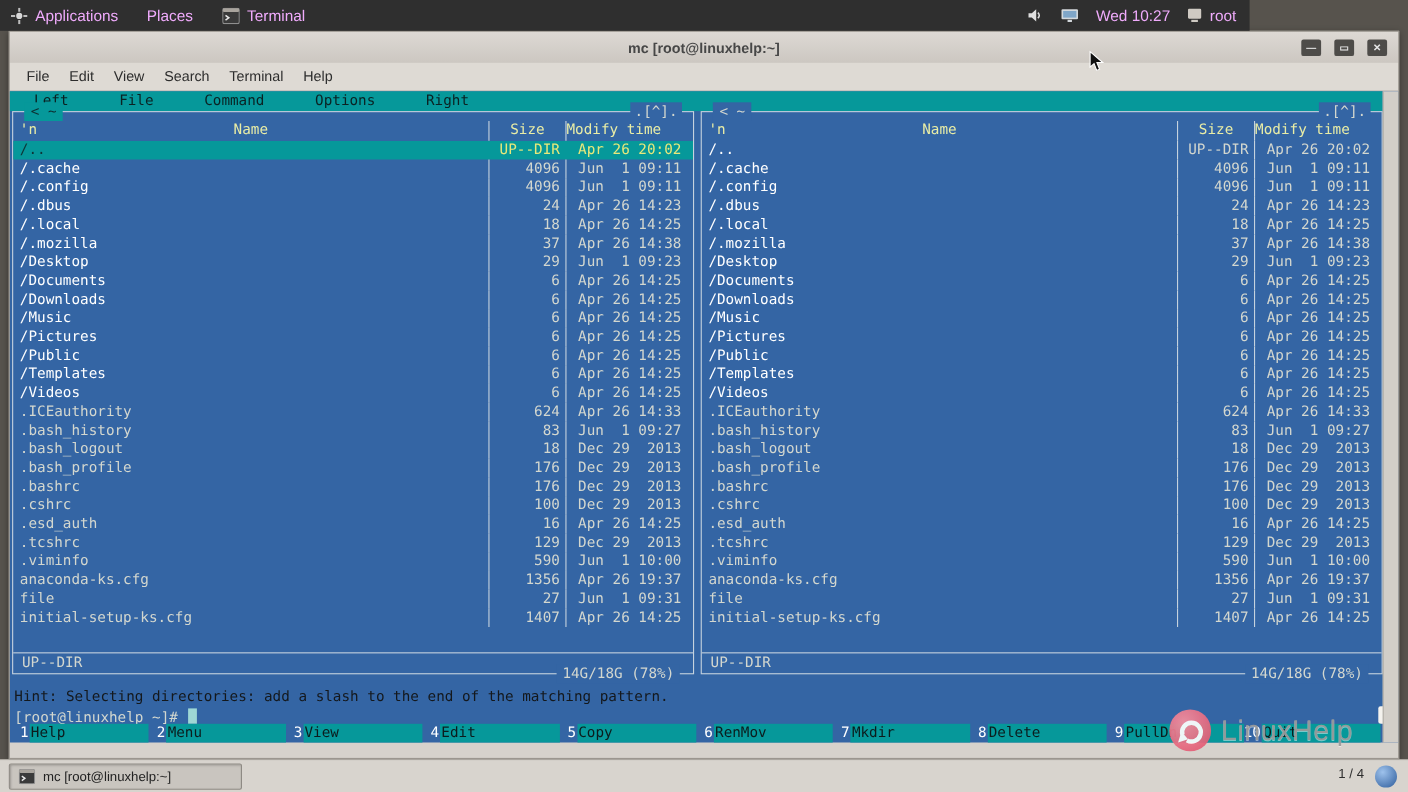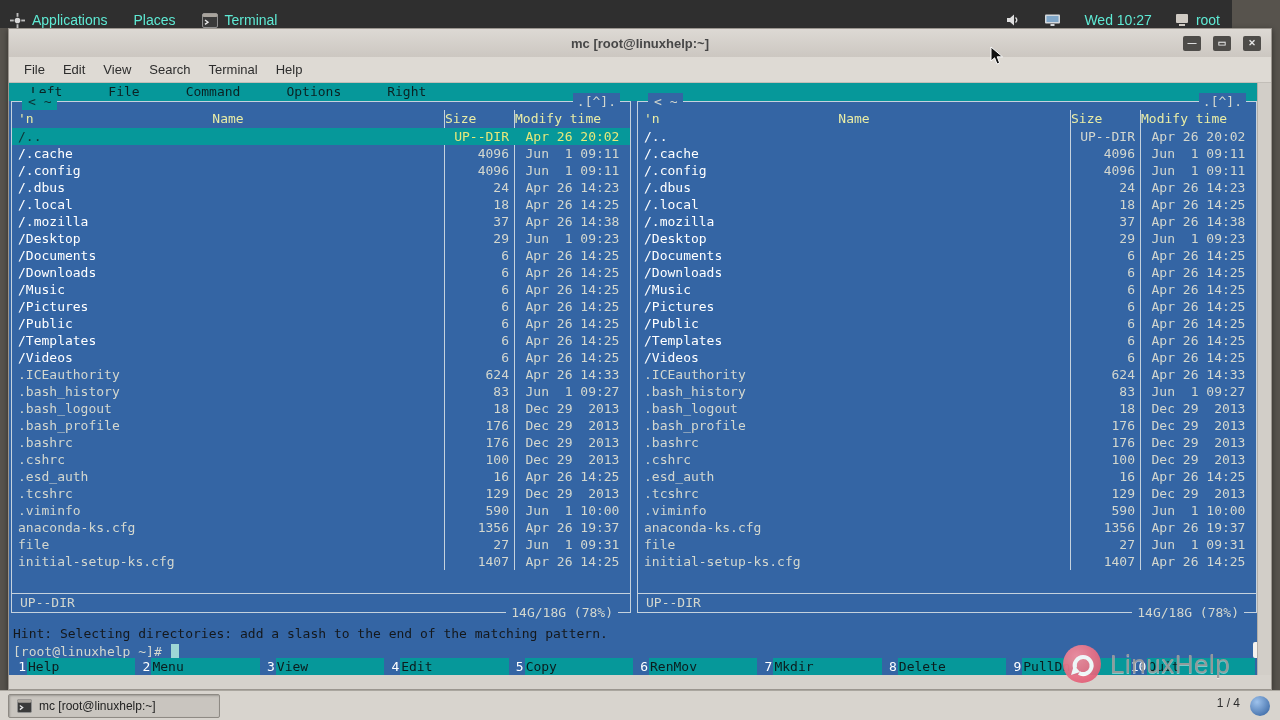--- a/index.html
+++ b/index.html
@@ -1,24 +1,24 @@
 <!DOCTYPE html>
 <html style="--mc-blue: #3465a4; --mc-cyan: #06989a; --panel-text: #d3d7cf; --panel-border: #c5d2de; --header-text: #e9eda6; --selected-text: #e8e87a; --dir-text: #ffffff; --accent-pink: #e8647e;"><head>
 <meta charset="utf-8">
 <style>
   *{margin:0;padding:0;box-sizing:border-box}
   html,body{width:1280px;height:720px}
   body{position:relative;overflow:hidden;background:#57534d;font-family:"Liberation Sans",sans-serif}
 
   
-  #topbar{position:absolute;left:0;top:0;width:1232px;height:28px;background:#2f2f2f;color:#5eead4;
-          display:flex;align-items:flex-end;font-size:14px;z-index:10}
+  #topbar{position:absolute;left:0;top:0;width:1136px;height:28px;background:#2f2f2f;color:#f0abfc;
+          display:flex;align-items:center;font-size:14px;z-index:10}
   .tb-left{display:flex;align-items:center;gap:26px;margin-left:10px}
   .tb-item{display:flex;align-items:center;gap:7px;cursor:default}
-  .tb-right{margin-left:auto;display:flex;align-items:center;gap:23px;margin-right:12px}
+  .tb-right{margin-left:auto;display:flex;align-items:center;gap:15px;margin-right:12px}
 
   
   #window{position:absolute;left:8px;top:28px;width:1264px;height:662px;background:#d6d2cc;
           box-shadow:0 2px 6px rgba(0,0,0,.45);border:1px solid #9b968f}
   #titlebar{height:28px;background:linear-gradient(#ddd9d4,#ccc7c1);display:flex;align-items:center;
             justify-content:center;position:relative;font-weight:bold;color:#474747;font-size:13px}
   .winbtns{position:absolute;right:10px;top:7px;display:flex;gap:12px}
   .wbtn{width:18px;height:15px;background:#4e4c49;color:#e8e8e8;font-size:9px;line-height:14px;
         text-align:center;border-radius:2px}
   #wmenubar{height:26px;background:#dedad4;display:flex;align-items:center;padding-left:6px;
@@ -41,21 +41,21 @@
          background:var(--mc-blue,#3465a4);color:var(--panel-text,#d3d7cf);z-index:2;white-space:pre}
   .ppath.active{background:var(--mc-cyan,#06989a);color:#0d2f31}
   .pcorner{position:absolute;top:-9px;right:10px;padding:0 4px;line-height:17px;
            background:var(--mc-blue,#3465a4);color:var(--panel-text,#d3d7cf);z-index:2}
   .pdisk{position:absolute;bottom:-9px;right:12px;padding:0 5px;line-height:17px;
          background:var(--mc-blue,#3465a4);color:var(--panel-text,#d3d7cf);z-index:2;white-space:pre}
 
   .phead{display:flex;height:18px;line-height:18px;color:var(--header-text,#e9eda6);margin-top:8px}
   .h-name{width:432px;text-align:center;position:relative}
   .h-sort{position:absolute;left:6px}
-  .h-size{width:70px;border-left:1px solid var(--panel-border,#c5d2de)}
+  .h-size{width:70px;text-align:center;border-left:1px solid var(--panel-border,#c5d2de)}
   .h-time{flex:1;text-align:left;border-left:1px solid var(--panel-border,#c5d2de)}
 
   .pbody{height:442px;overflow:hidden}
   .prow{display:flex;height:17px;line-height:17px;color:var(--panel-text,#d3d7cf)}
   .c-name{width:432px;padding-left:6px;white-space:pre;overflow:hidden}
   .c-size{width:70px;text-align:right;padding-right:5px;border-left:1px solid var(--panel-border,#c5d2de);white-space:pre}
   .c-time{flex:1;text-align:center;border-left:1px solid var(--panel-border,#c5d2de);white-space:pre}
   .prow.dir .c-name{color:var(--dir-text,#ffffff)}
   .prow.sel{background:var(--mc-cyan,#06989a)}
   .prow.sel .c-name{color:#0e3436}

